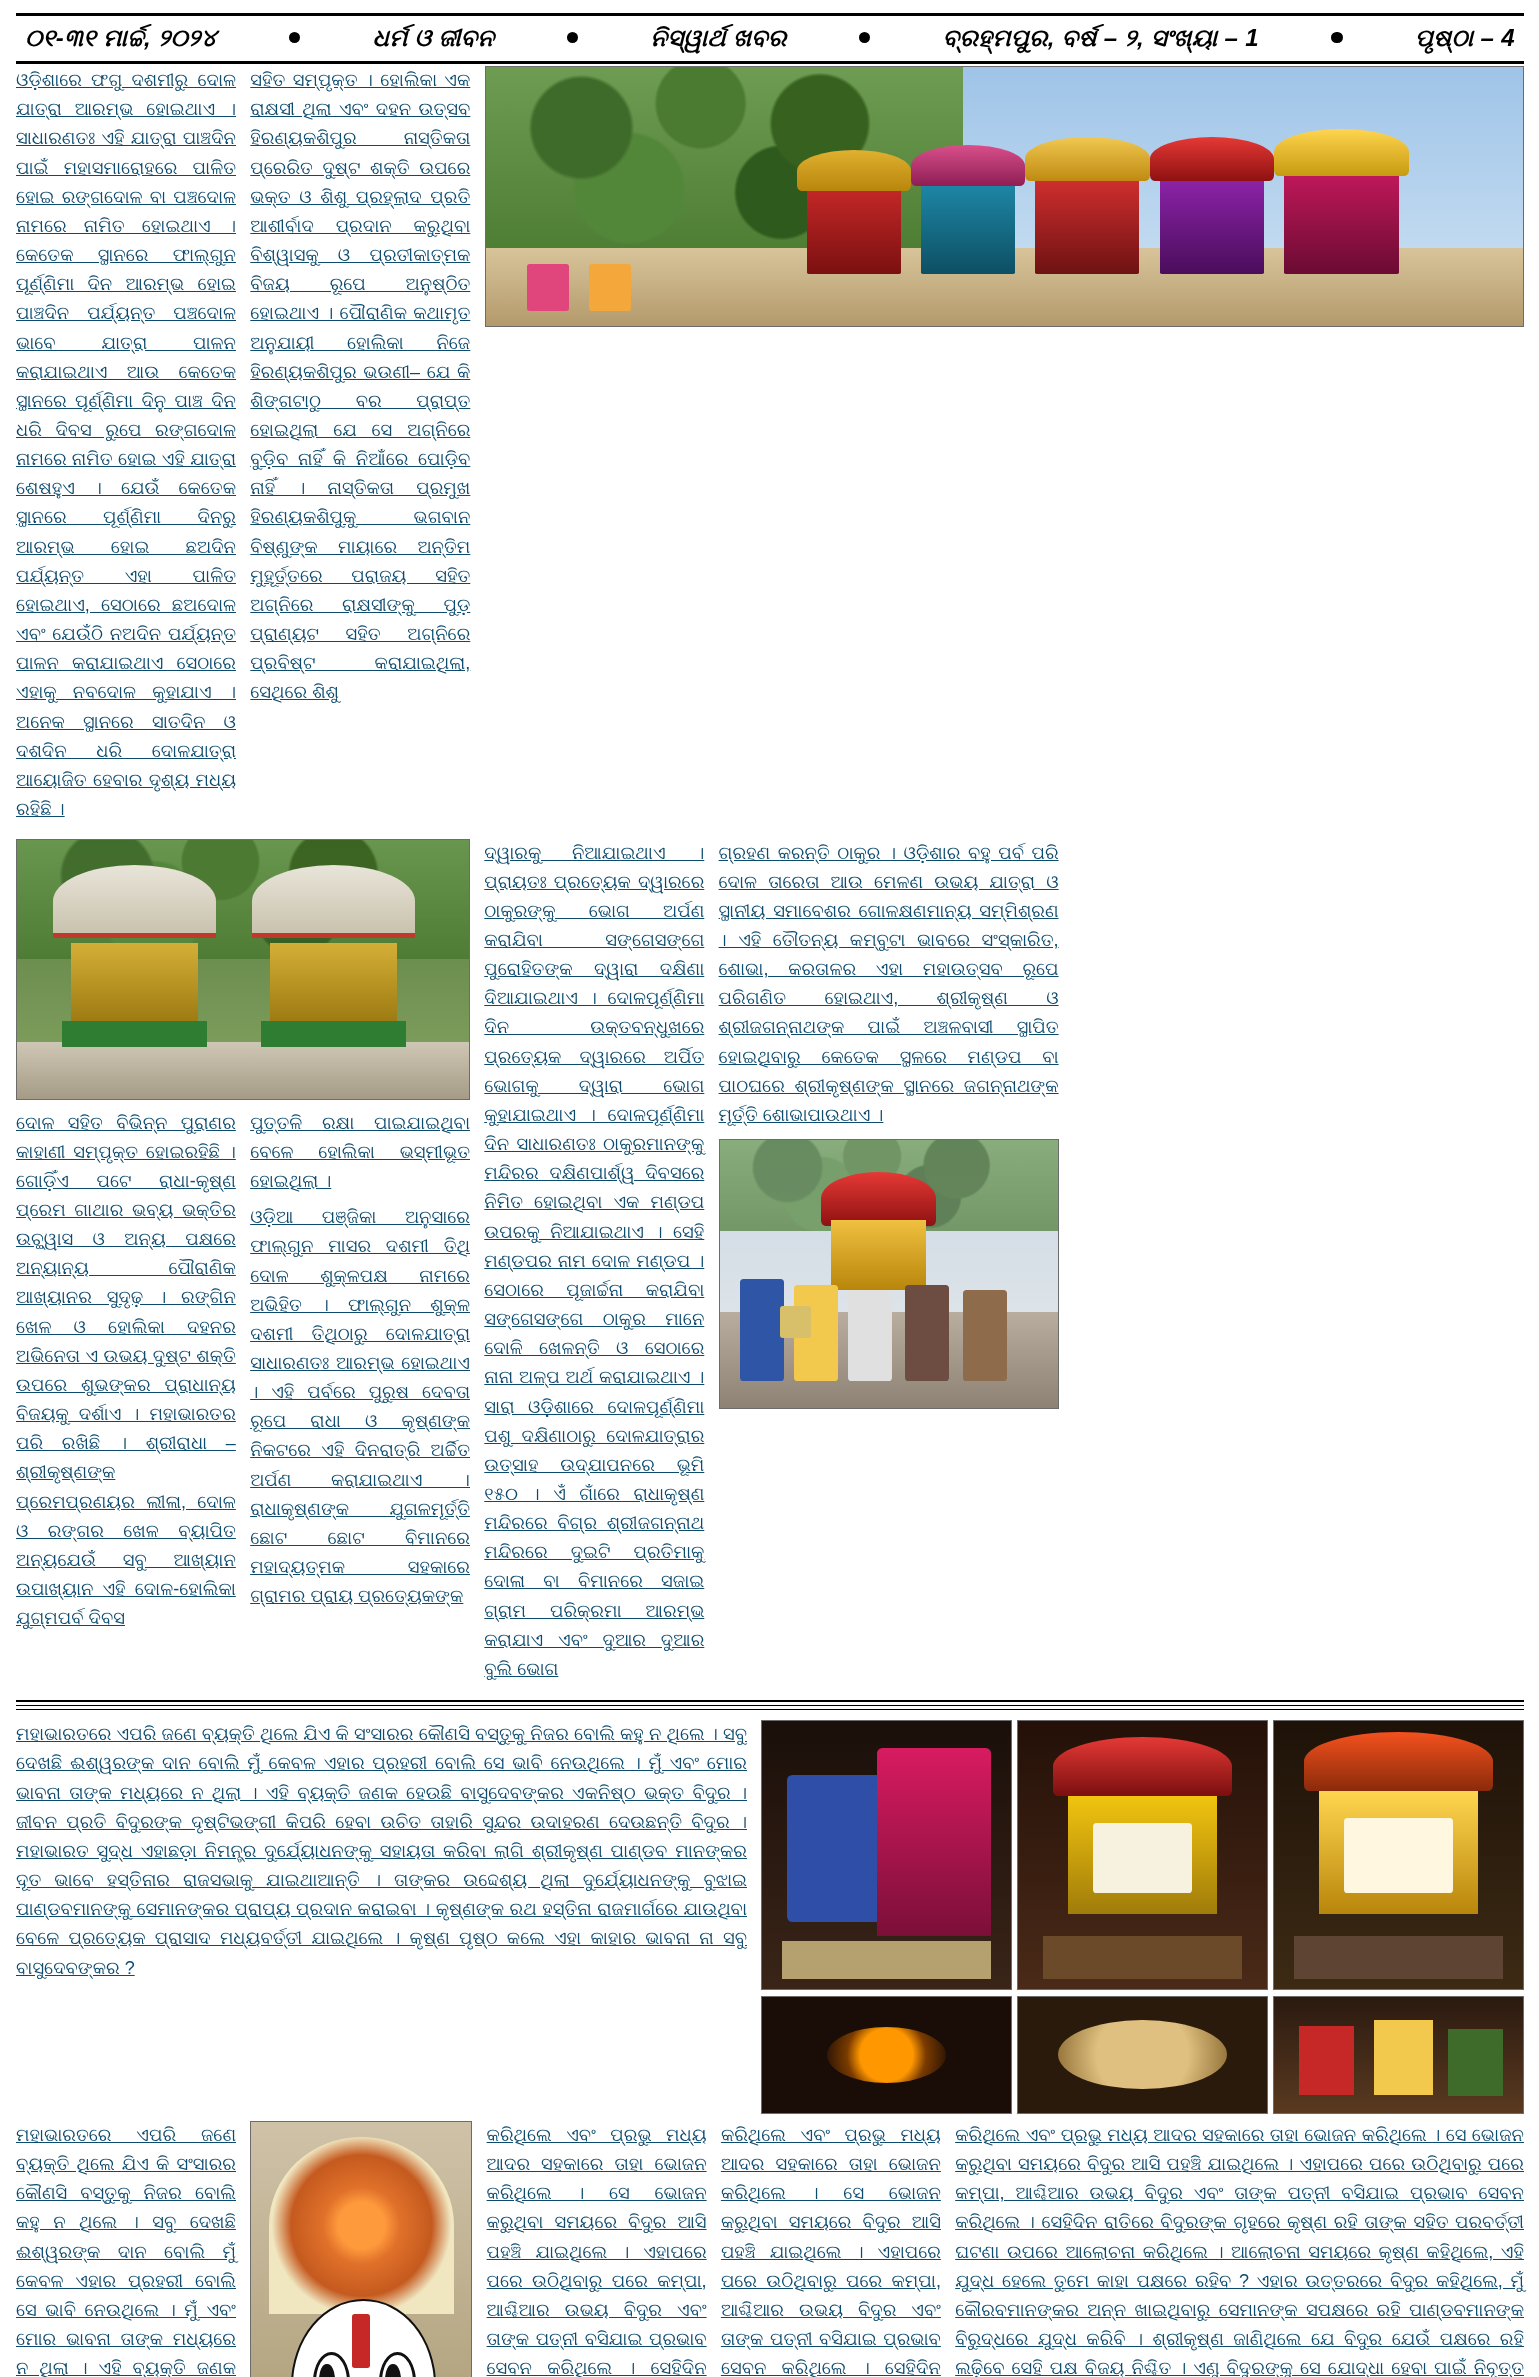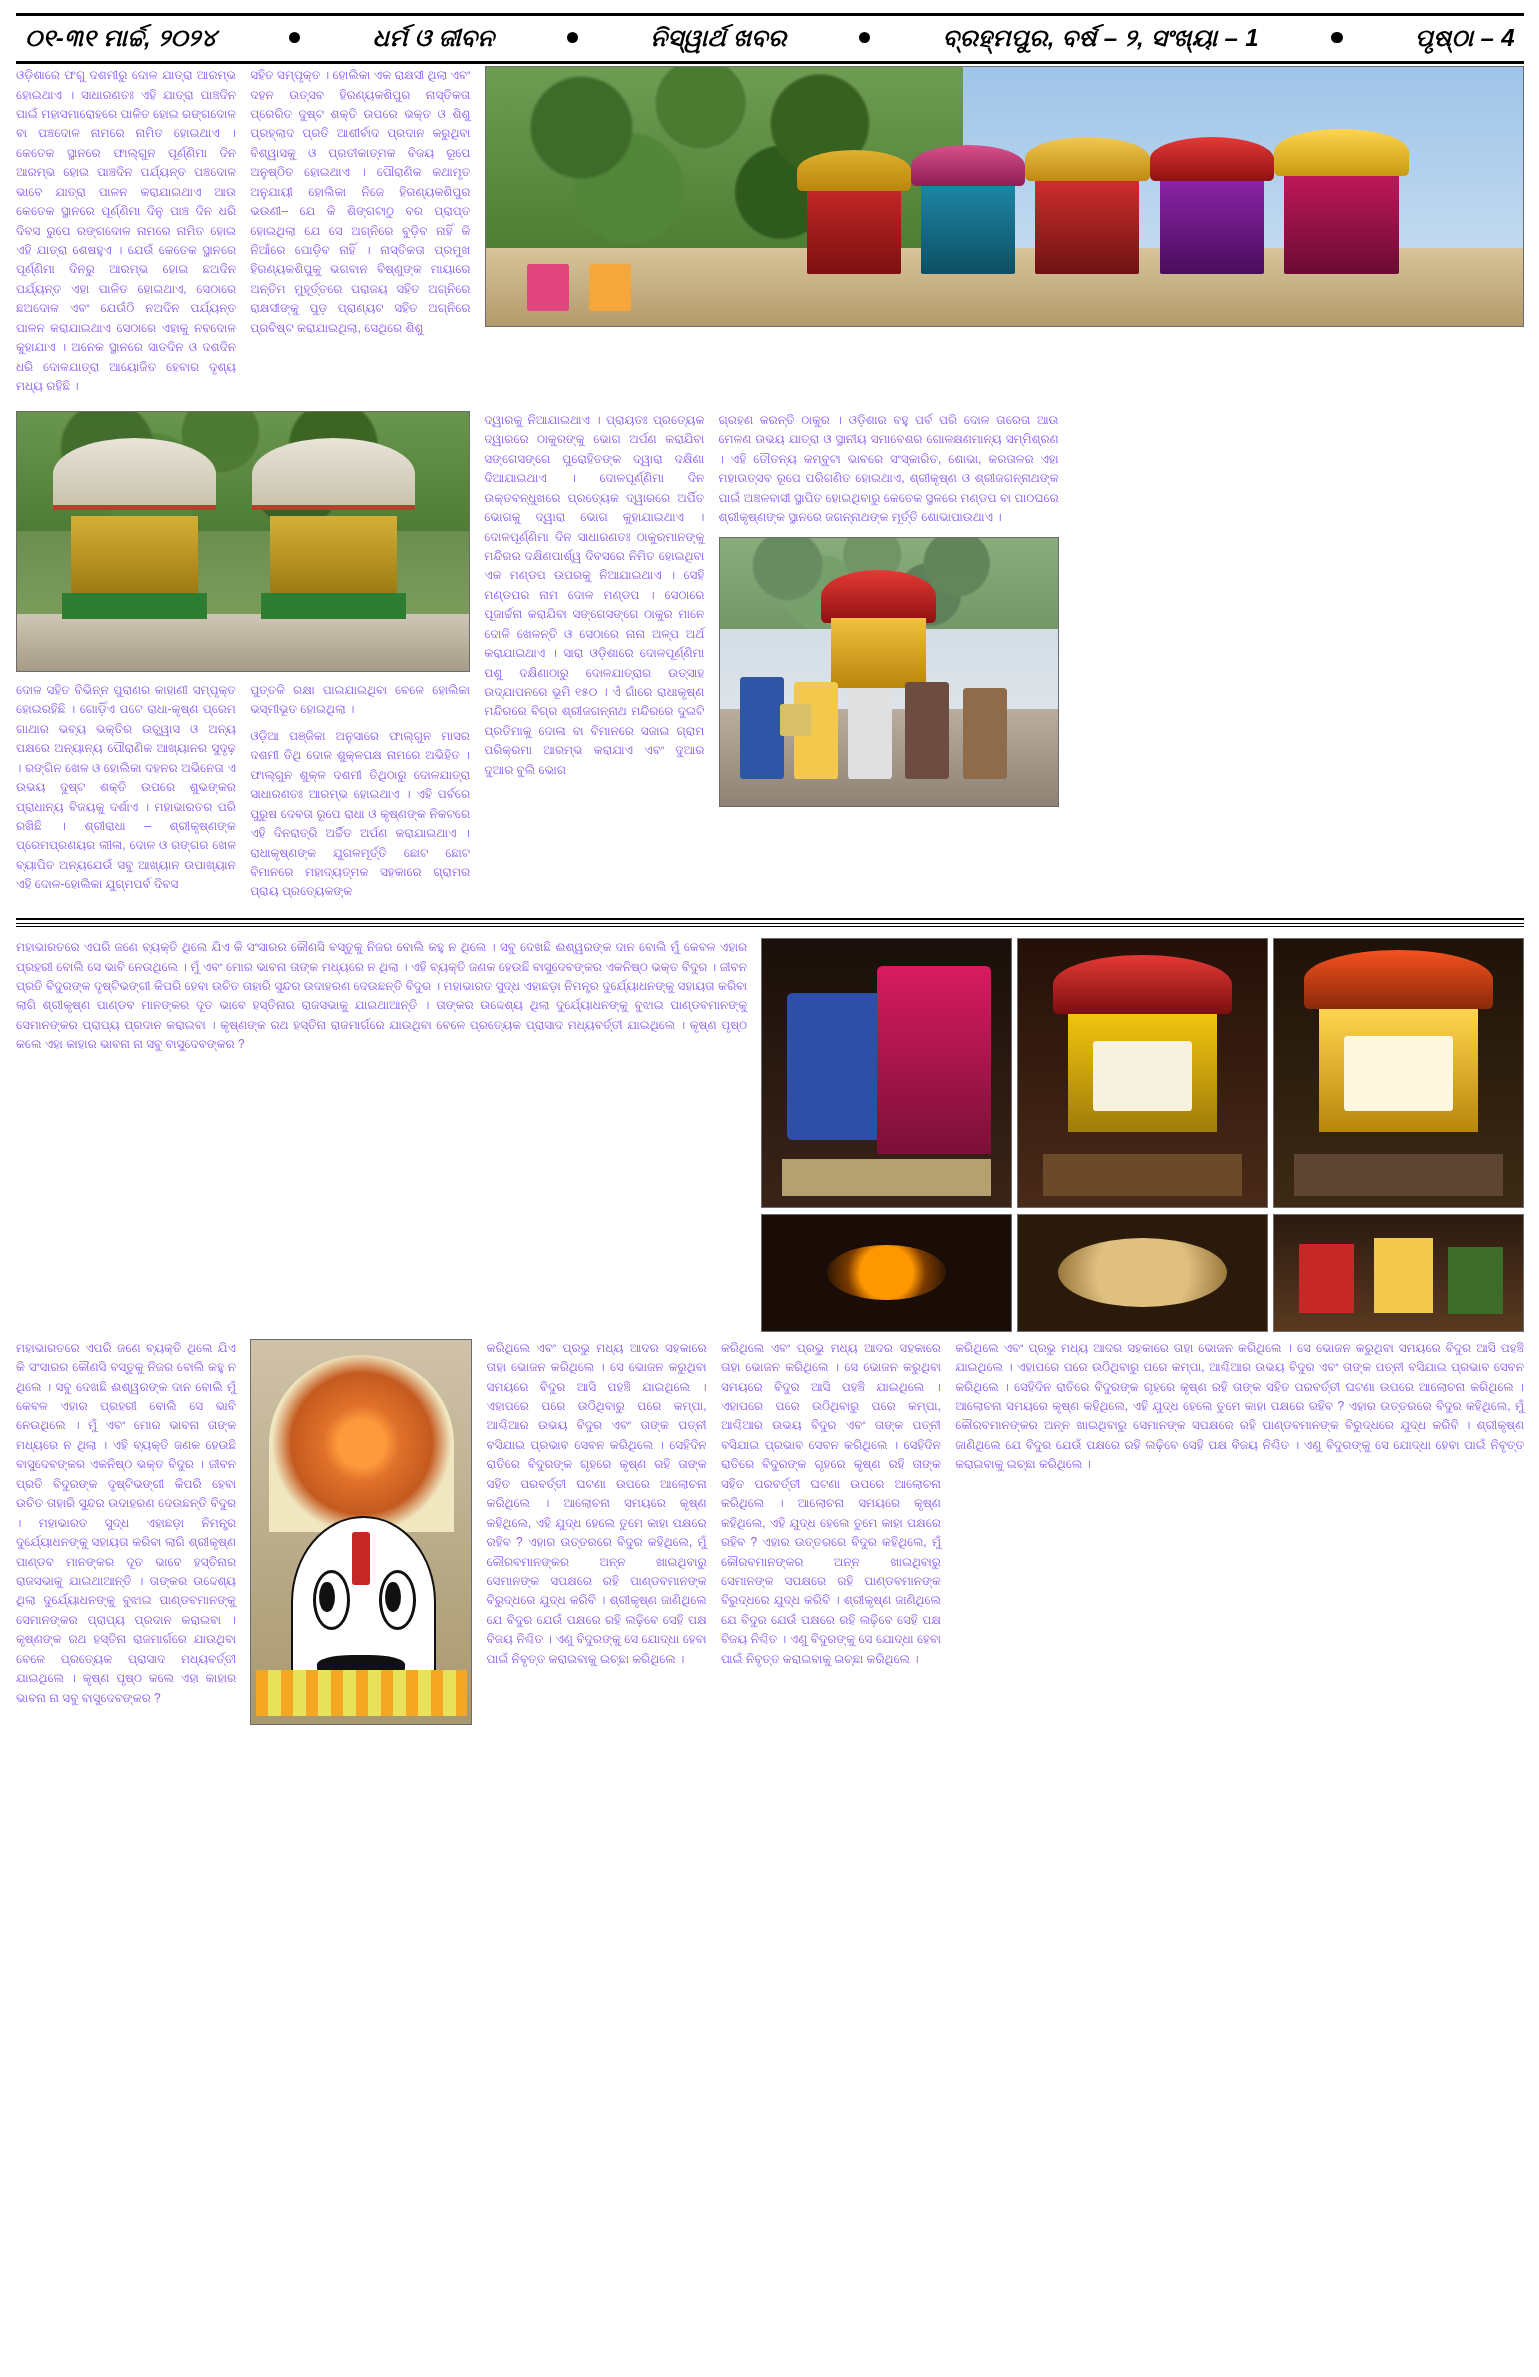--- a/index.html
+++ b/index.html
@@ -61,24 +61,25 @@
     padding: 14.3px 7.2px 5.4px 0;
     letter-spacing: 0.9px;
   }
 
   .sec1 {
     position: relative;
     margin-top: 1.8px;
   }
 
   .col {
-    font-size: 12px;
+    font-size: 18px;
     line-height: 1.62;
     text-align: justify;
-    color: #8b5cf6;
+    color: #0c4a6e;
+    text-decoration: underline;
   }
   .col p { margin: 0 0 7.2px 0; }
 
   
   .top-row {
     display: flex;
     gap: 14.3px;
     align-items: flex-start;
   }
   .top-col { width: 220px; }

